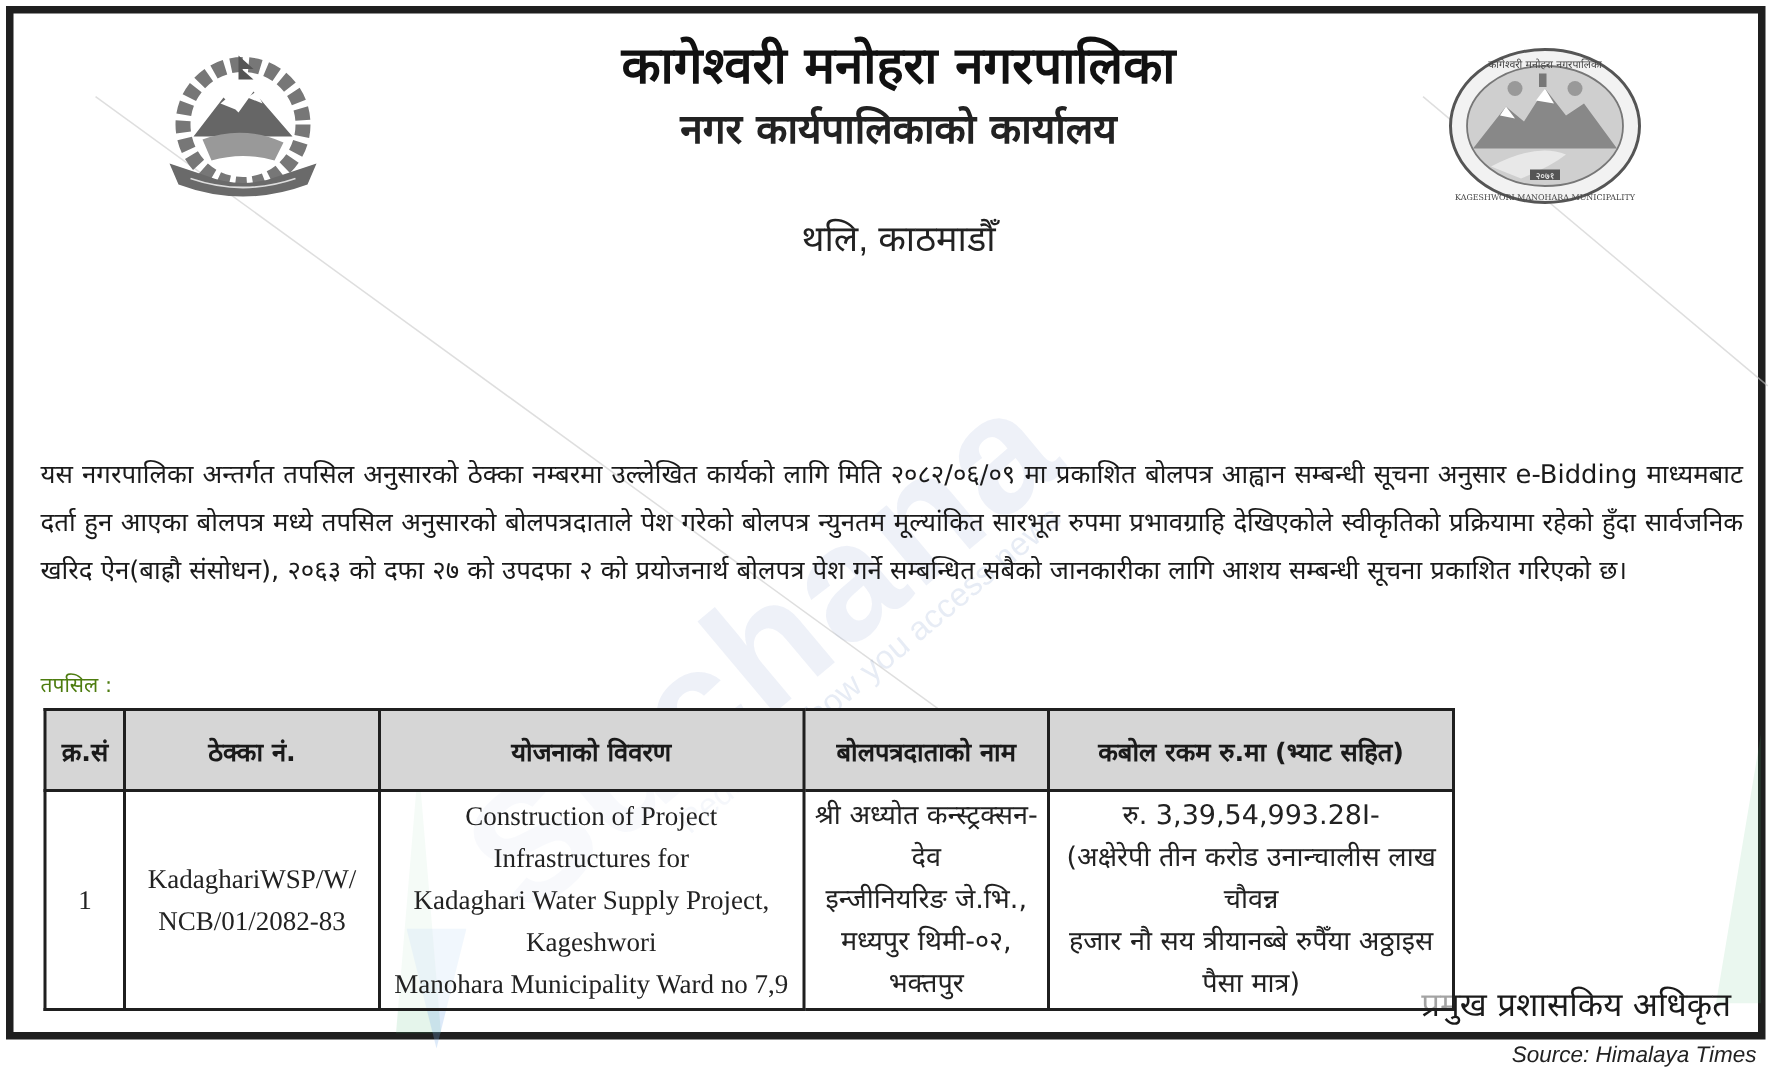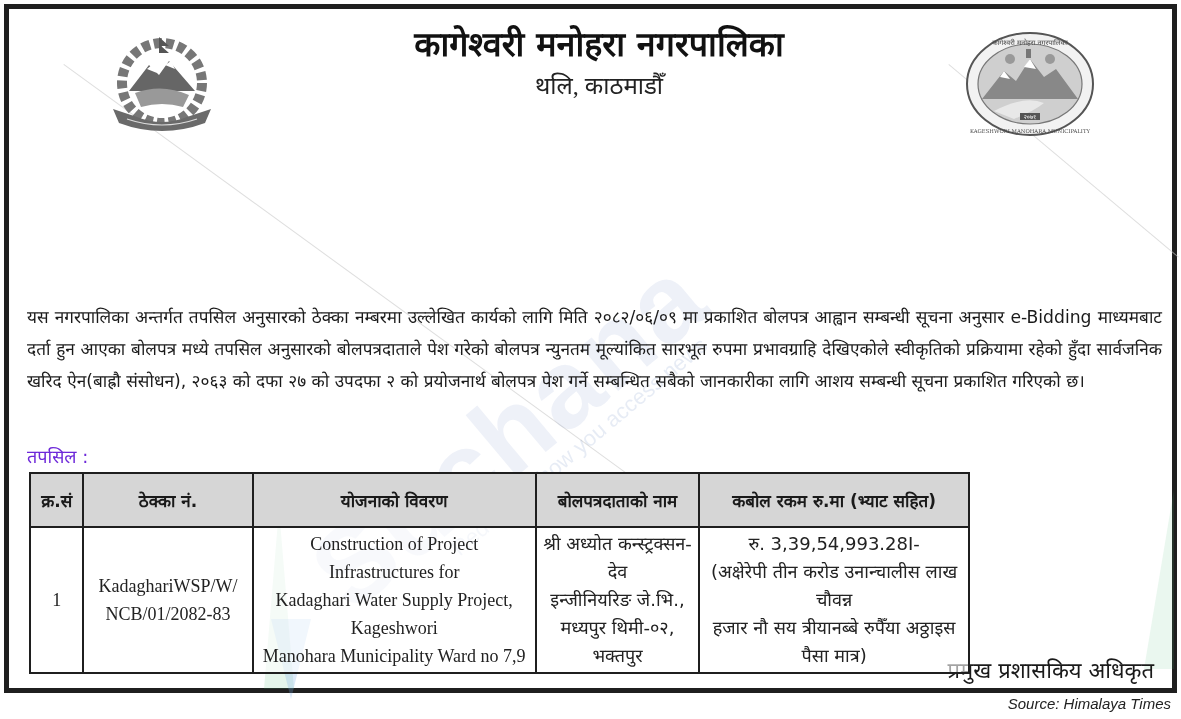--- a/index.html
+++ b/index.html
@@ -24,39 +24,39 @@
   .header { position: absolute; left: 0; top: 0; width: 1163px; height: 190px; }
   .emblem-left {
     position: absolute; left: 88px; top: 22px; width: 130px; height: 110px;
   }
   .emblem-right {
     position: absolute; left: 955px; top: 20px; width: 132px; height: 110px;
   }
   .h-titles { position: absolute; left: 250px; width: 680px; top: 12px; text-align: center; }
   .h1 { font-family: "DejaVu Sans", sans-serif; font-size: 34px; font-weight: bold; line-height: 46px; color: #111; }
   .h2 { font-family: "DejaVu Sans", sans-serif; font-size: 27px; font-weight: bold; line-height: 40px; color: #222; }
-  .h3 { font-family: Liberation Serif, serif; font-size: 24px; line-height: 38px; color: #222; }
+  .h3 { font-family: Liberation Sans, sans-serif; font-size: 24px; line-height: 38px; color: #222; margin-top: 34px; }
   .h4 { font-family: "DejaVu Sans", sans-serif; font-size: 24px; line-height: 36px; color: #222; }
   .banner {
     position: absolute; left: 0; top: 187px; width: 1163px; height: 58px;
     background: #222222; color: #fff; text-align: center;
     font-family: "DejaVu Sans", sans-serif; font-size: 30px; font-weight: bold; line-height: 58px;
   }
   .pubdate {
     position: absolute; left: 0; top: 252px; width: 1163px; text-align: center;
     font-family: "DejaVu Sans", sans-serif; font-size: 24px; font-weight: bold; line-height: 36px; color: #1a1a1a;
   }
   .body-text {
     position: absolute; left: 18px; top: 292px; width: 1135px;
     font-family: "DejaVu Sans", sans-serif; font-size: 17.2px; line-height: 32px; color: #1a1a1a;
     text-align: justify; z-index: 1;
   }
   .tapasil {
     position: absolute; left: 18px; top: 432px;
-    font-family: "DejaVu Sans", sans-serif; font-size: 18px; line-height: 32px; color: #6d28d9; z-index: 1;
+    font-family: "DejaVu Sans", sans-serif; font-size: 14px; line-height: 32px; color: #4d7c0f; z-index: 1;
   }
   table.notice {
     position: absolute; left: 20px; top: 463px; width: 941px;
     border-collapse: collapse; z-index: 1;
   }
   table.notice th, table.notice td {
     border: 2px solid #1f1f1f; text-align: center; vertical-align: middle; padding: 2px 6px;
   }
   table.notice th {
     background: #d6d6d6; height: 54px;
@@ -109,20 +109,21 @@
         <polygon points="32,60 52,34 62,44 72,30 98,60" fill="#666"></polygon>
         <polygon points="50,38 56,33 60,42" fill="#fff"></polygon>
         <polygon points="68,34 74,30 78,38" fill="#fff"></polygon>
         <path d="M38 62 Q65 52 92 64 L86 76 Q65 70 44 76 Z" fill="#999"></path>
         <path d="M16 78 L40 86 Q65 96 90 86 L114 78 L108 92 Q65 108 22 92 Z" fill="#6a6a6a"></path>
         <path d="M30 88 Q65 100 100 88" stroke="#ddd" stroke-width="1.2" fill="none"></path>
       </svg>
 
       <div class="h-titles">
         <div class="h1">कागेश्वरी मनोहरा नगरपालिका</div>
+        <div class="h2">नगर कार्यपालिकाको कार्यालय</div>
         <div class="h3">थलि, काठमाडौँ</div>
       </div>
 
       <svg class="emblem-right" viewBox="0 0 132 110">
         <ellipse cx="66" cy="55" rx="63" ry="51" fill="#f2f2f2" stroke="#555" stroke-width="2"></ellipse>
         <ellipse cx="66" cy="55" rx="52" ry="40" fill="#cfcfcf" stroke="#777" stroke-width="1.2"></ellipse>
         <polygon points="18,70 40,42 52,52 66,30 80,48 92,40 114,70" fill="#888"></polygon>
         <polygon points="60,38 66,30 72,40" fill="#fff"></polygon>
         <polygon points="36,48 40,42 46,50" fill="#fff"></polygon>
         <path d="M30 82 Q60 66 80 74 Q70 82 50 90" fill="#e8e8e8"></path>

